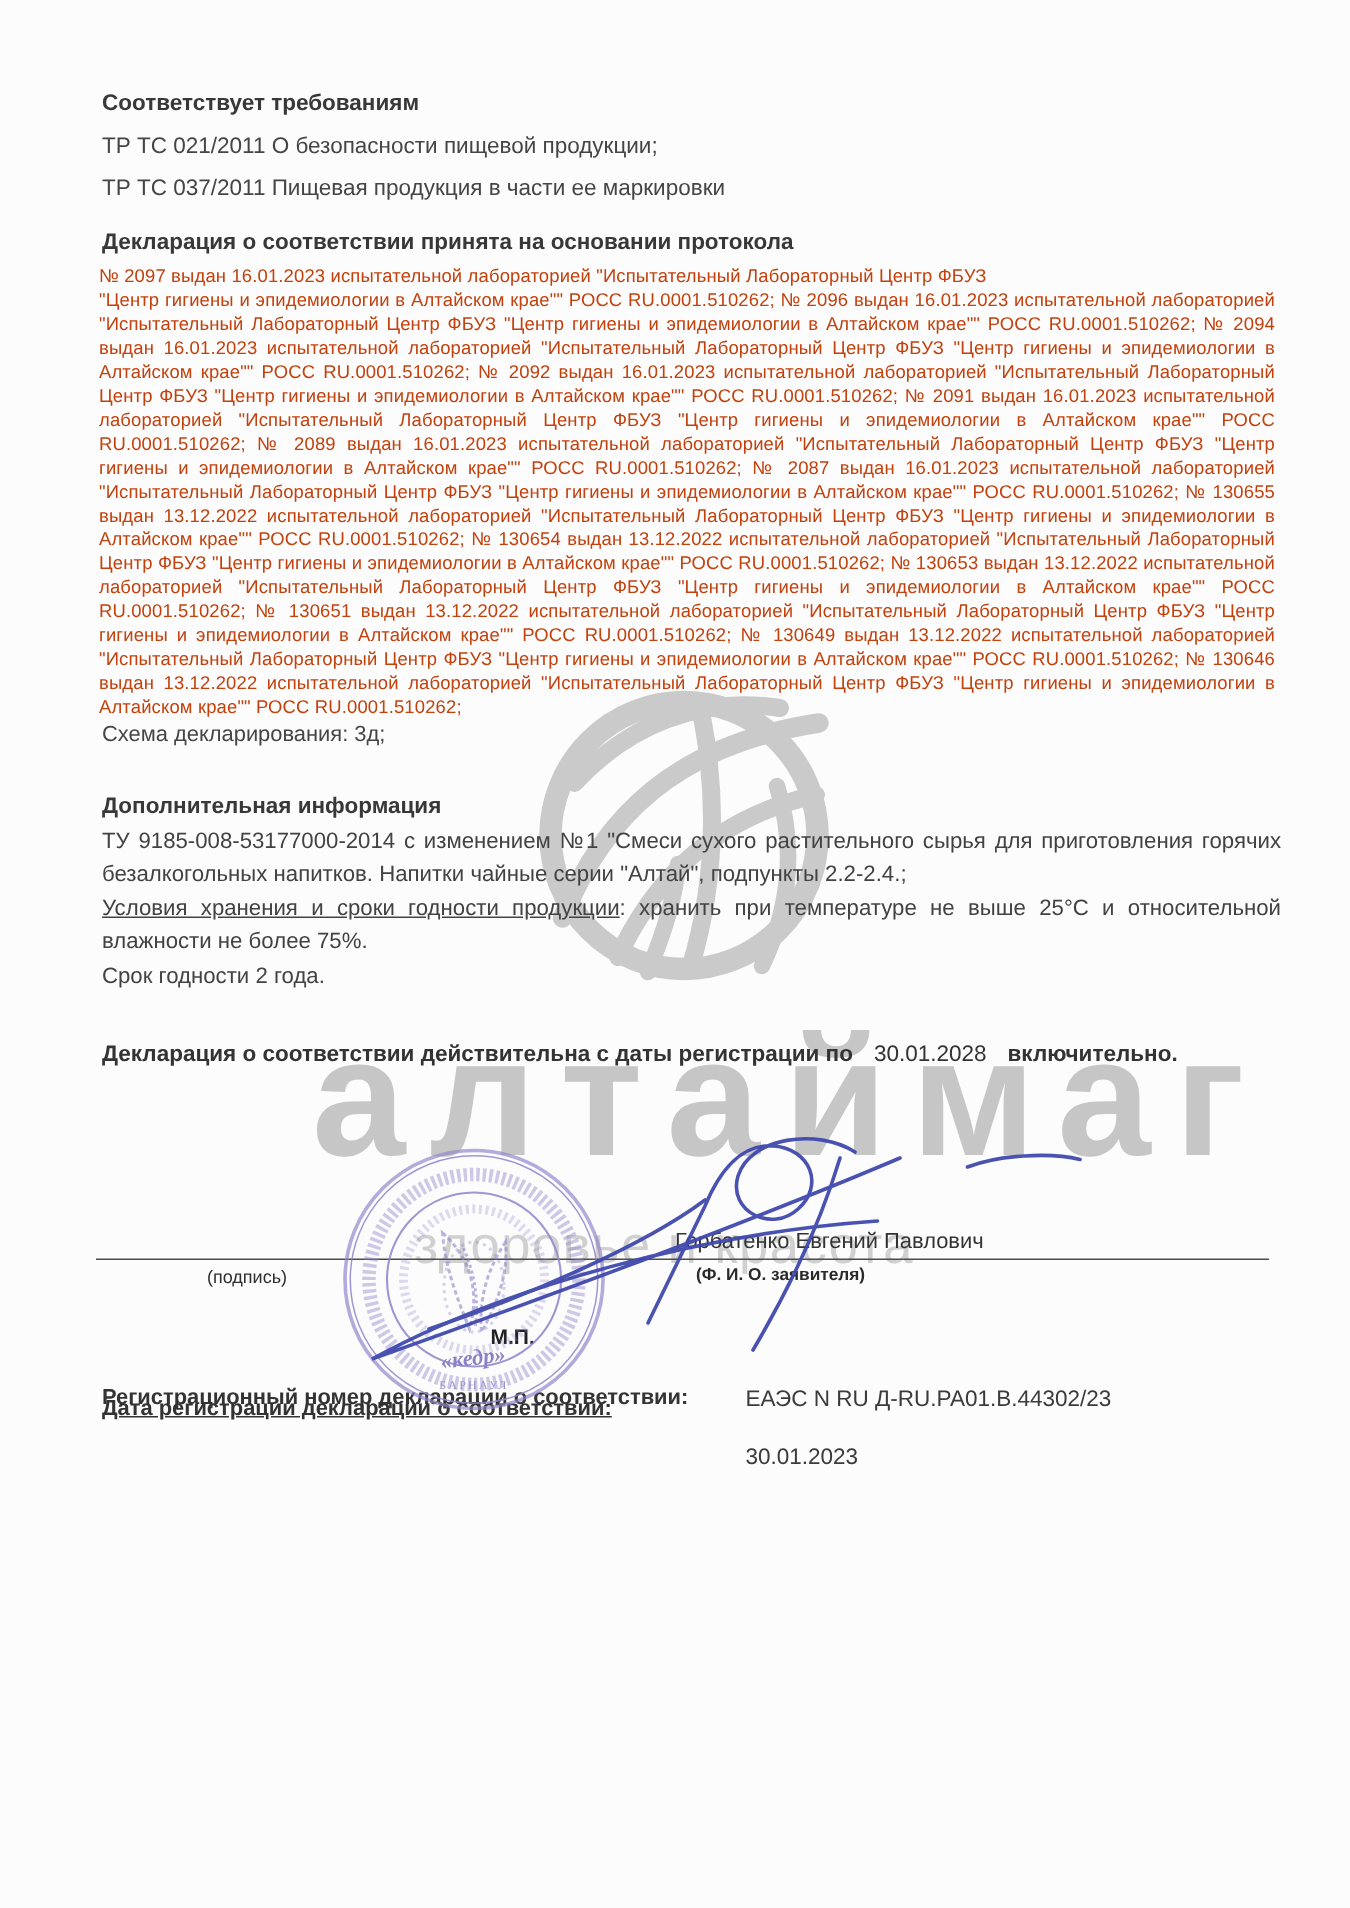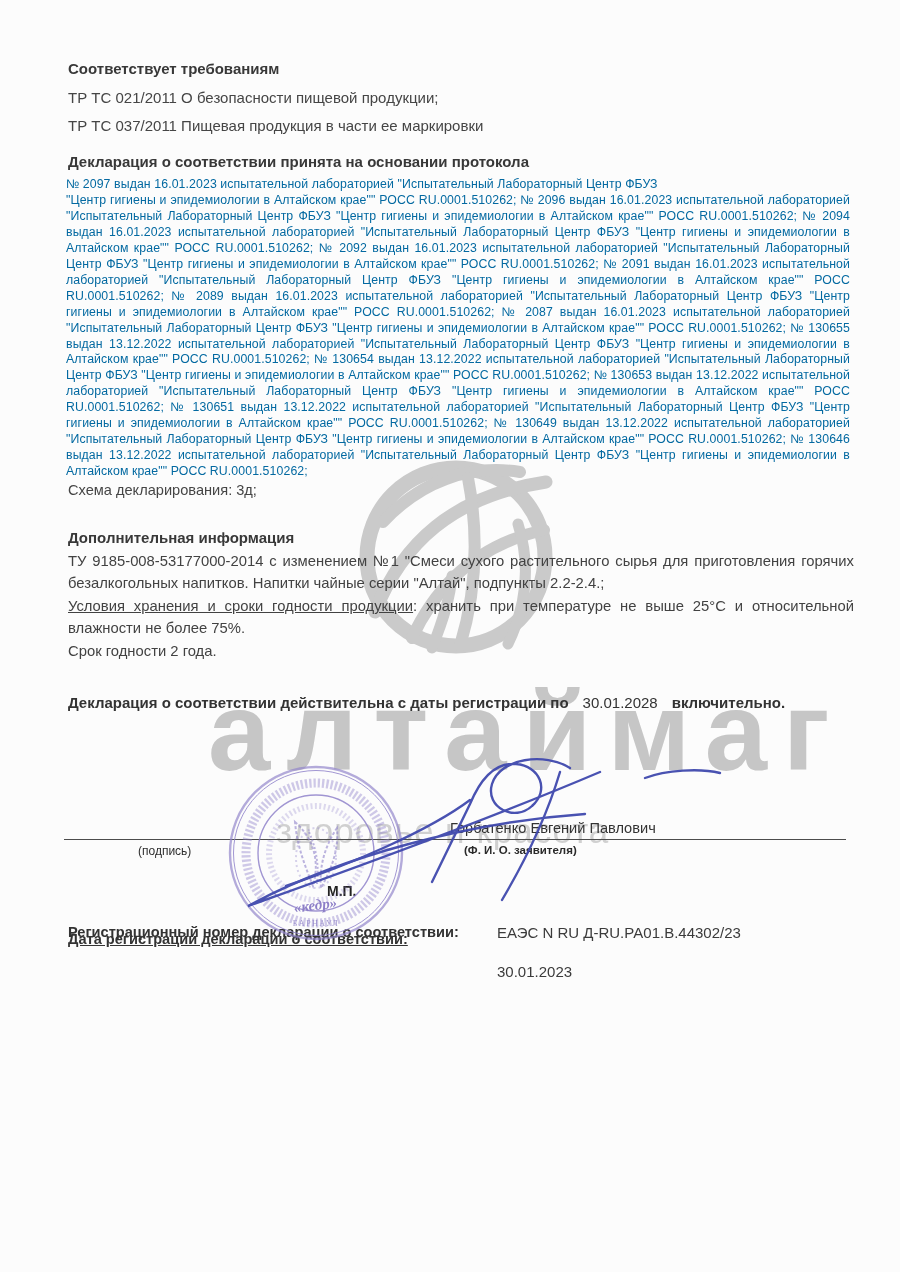--- a/index.html
+++ b/index.html
@@ -9,21 +9,21 @@
     background:#fcfcfc;
     overflow:hidden;
     font-family:"Liberation Sans", sans-serif;
     color:#3c3c3c;
   }
   .abs{position:absolute;}
   
   .h-bold{font-size:15px;font-weight:700;color:#383838;}
   .req-item{font-size:15px;color:#454545;text-align:right;}
   .protocol-text{
-    font-size:12.3px;line-height:15.95px;color:#0369a1;
+    font-size:12.3px;line-height:15.95px;color:#c2410c;
     text-align:justify;letter-spacing:.1px;
   }
   .scheme{font-size:14.6px;color:#454545;}
   .addblock{font-size:14.8px;line-height:22.6px;color:#424242;width:786px;}
   .addblock .just{text-align:justify;}
   .u{text-decoration:underline;}
   .validity{font-size:15px;font-weight:700;color:#333;}
   .validity .date{font-weight:400;margin:16px 14px;}
   
   .wm-brand{

